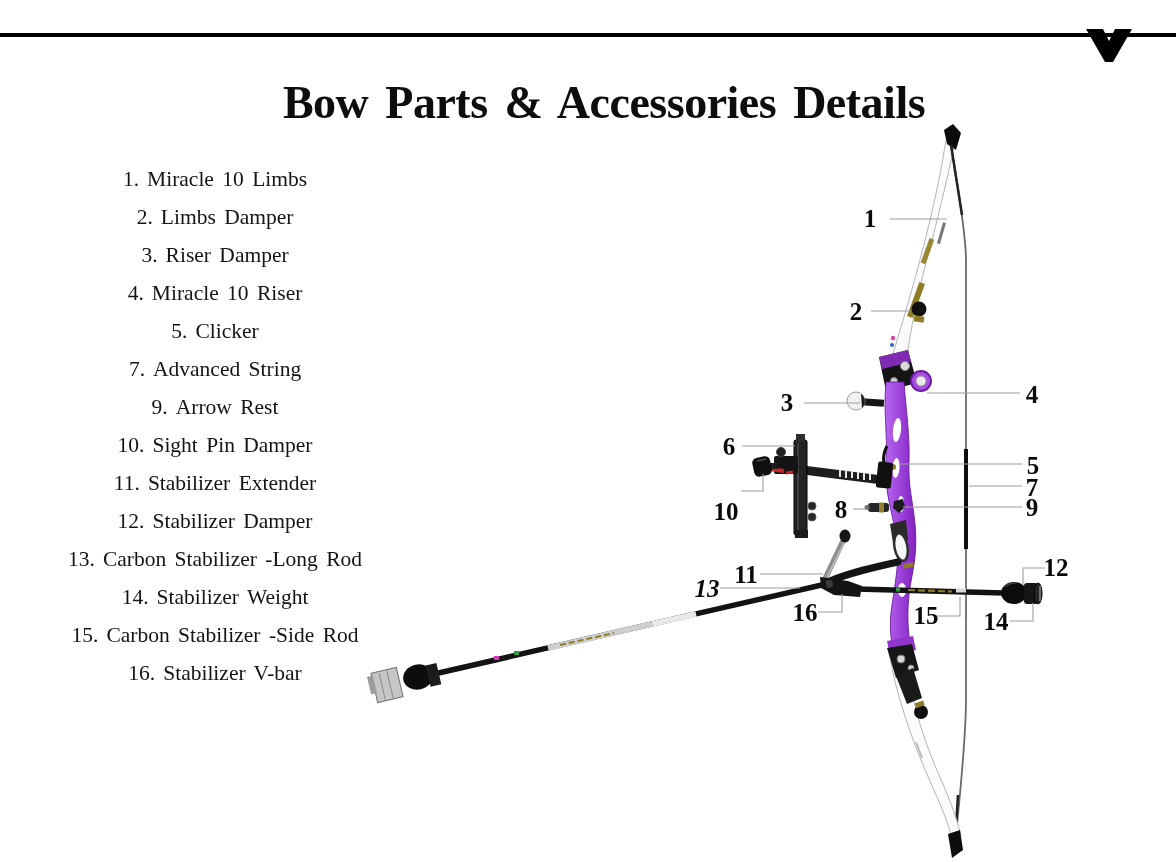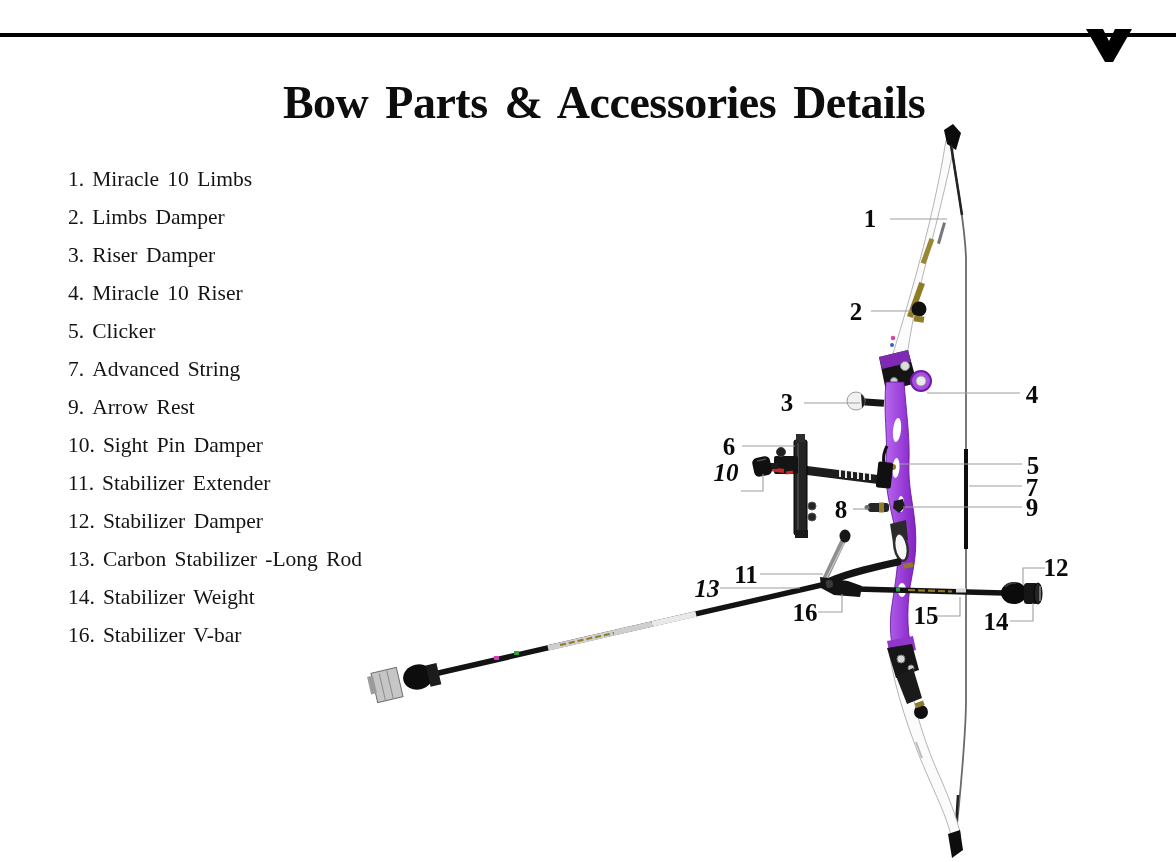--- a/index.html
+++ b/index.html
@@ -12,21 +12,21 @@
   .page-title{
     position:absolute;top:60px;left:0;width:1176px;margin:16px;
     text-align:center;font-size:46px;font-weight:600;letter-spacing:-0.5px;
     word-spacing:6px;color:#0d0d0d;font-family:"Liberation Serif",serif;
   }
   .parts-list{
     position:absolute;left:68px;top:160px;margin:0;padding:0;list-style:none;
   }
   .parts-list li{
     height:38px;line-height:38px;font-size:21.5px;color:#141414;
-    white-space:nowrap;word-spacing:3px;
+    white-space:nowrap;word-spacing:3px;text-align:center;
   }
   .parts-list .pnum{margin-right:8px;}
   .bow-svg{position:absolute;left:0;top:0;}
   .callout-layer{position:absolute;left:0;top:0;width:1176px;height:862px;pointer-events:none;}
   .callout{
     position:absolute;transform:translate(-50%,-50%);
     font-family:"Liberation Serif",serif;font-size:25px;font-weight:700;
     color:#0a0a0a;line-height:1;
   }
 </style>
@@ -47,20 +47,21 @@
     <li><span class="pnum">3.</span><span class="plabel">Riser Damper</span></li>
     <li><span class="pnum">4.</span><span class="plabel">Miracle 10 Riser</span></li>
     <li><span class="pnum">5.</span><span class="plabel">Clicker</span></li>
     <li><span class="pnum">7.</span><span class="plabel">Advanced String</span></li>
     <li><span class="pnum">9.</span><span class="plabel">Arrow Rest</span></li>
     <li><span class="pnum">10.</span><span class="plabel">Sight Pin Damper</span></li>
     <li><span class="pnum">11.</span><span class="plabel">Stabilizer Extender</span></li>
     <li><span class="pnum">12.</span><span class="plabel">Stabilizer Damper</span></li>
     <li><span class="pnum">13.</span><span class="plabel">Carbon Stabilizer -Long Rod</span></li>
     <li><span class="pnum">14.</span><span class="plabel">Stabilizer Weight</span></li>
+    <li><span class="pnum">15.</span><span class="plabel">Carbon Stabilizer -Side Rod</span></li>
     <li><span class="pnum">16.</span><span class="plabel">Stabilizer V-bar</span></li>
   </ul>
 
 <svg class="bow-svg" width="1176" height="862" viewBox="0 0 1176 862">
   <defs>
     <linearGradient id="pgrad" x1="0" y1="0" x2="1" y2="0">
       <stop offset="0" stop-color="#b768f0"></stop>
       <stop offset="0.55" stop-color="#9a3fd8"></stop>
       <stop offset="1" stop-color="#8322c0"></stop>
     </linearGradient>
@@ -237,20 +238,20 @@
 <div class="callout-layer" id="callout-layer">
     <div class="callout" style="left: 870px; top: 218px;">1</div>
     <div class="callout" style="left: 856px; top: 311px;">2</div>
     <div class="callout" style="left: 787px; top: 402px;">3</div>
     <div class="callout" style="left: 1032px; top: 394px;">4</div>
     <div class="callout" style="left: 1033px; top: 465px;">5</div>
     <div class="callout" style="left: 729px; top: 446px;">6</div>
     <div class="callout" style="left: 1032px; top: 487px;">7</div>
     <div class="callout" style="left: 841px; top: 509px;">8</div>
     <div class="callout" style="left: 1032px; top: 507px;">9</div>
-    <div class="callout" style="left: 726px; top: 472px; font-style: italic;">10</div>
+    <div class="callout" style="left: 726px; top: 511px;">10</div>
     <div class="callout" style="left: 746px; top: 574px;">11</div>
     <div class="callout" style="left: 1056px; top: 567px; text-align: right;">12</div>
     <div class="callout" style="left: 707px; top: 588px; font-style: italic;">13</div>
     <div class="callout" style="left: 996px; top: 621px;">14</div>
     <div class="callout" style="left: 926px; top: 615px;">15</div>
     <div class="callout" style="left: 805px; top: 612px;">16</div>
   </div>
 
 </body></html>

